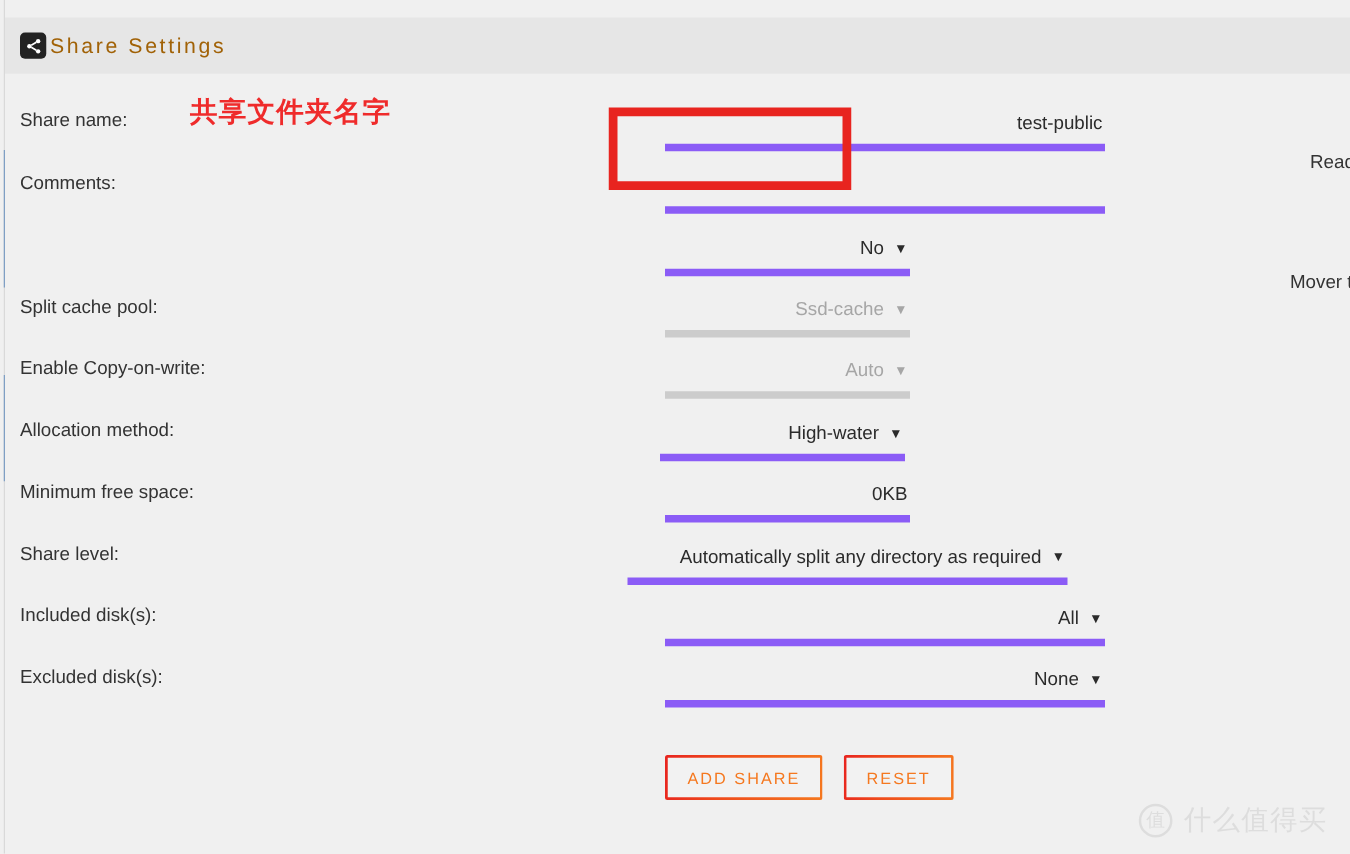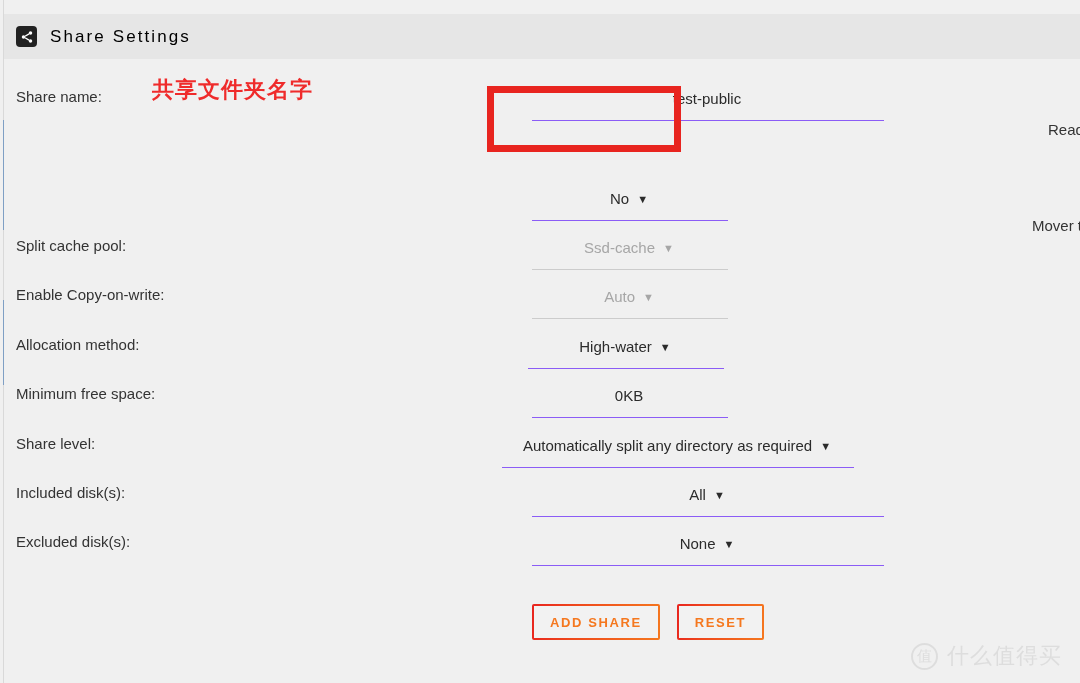--- a/index.html
+++ b/index.html
@@ -45,24 +45,24 @@
     width: 21px; height: 21px;
     border-radius: 4px;
     background: #222222;
     display: inline-flex;
     align-items: center;
     justify-content: center;
     flex: 0 0 auto;
   }
   .share-icon svg { display: block; }
   .titlebar-title {
-    margin-left: 13px;
+    margin-left: 3px;
     font-size: 17px;
     letter-spacing: 2.1px;
-    color: #000000;
+    color: #a16207;
     font-weight: 400;
     white-space: nowrap;
   }
 
   
   .form {
     position: absolute;
     left: 4px; right: 0;
     top: 59px; bottom: 0;
   }
@@ -92,24 +92,24 @@
     white-space: nowrap;
     letter-spacing: 1px;
     font-family: "DejaVu Sans", "Liberation Sans", sans-serif;
   }
 
   
   .field {
     position: absolute;
     top: 0;
     height: 34px;
-    border-bottom: 1px solid #8b5cf6;
+    border-bottom: 6px solid #8b5cf6;
     display: flex;
     align-items: flex-start;
-    justify-content: center;
+    justify-content: flex-end;
     padding: 0 2px 14px 0;
   }
   .field .value {
     font-size: 15px;
     color: #2b2b2b;
     line-height: 24px;
     white-space: nowrap;
   }
   .field .caret {
     font-size: 11px;
@@ -150,21 +150,21 @@
     display: flex;
     gap: 17px;
   }
   .btn {
     height: 36px;
     padding: 16px 16px;
     display: inline-flex;
     align-items: center;
     justify-content: center;
     font-size: 13px;
-    font-weight: 700;
+    font-weight: 400;
     letter-spacing: 1.6px;
     color: #f5781f;
     background: #f2f2f2;
     border: 2px solid transparent;
     border-radius: 2px;
     background-image:
       linear-gradient(#f2f2f2, #f2f2f2),
       linear-gradient(100deg, #e8241f 0%, #ef4a1c 35%, #f5781f 100%);
     background-origin: border-box;
     background-clip: padding-box, border-box;
@@ -223,20 +223,26 @@
 <div class="form">
 
   <div class="row" style="top:28px">
     <span class="label">Share name:</span>
     <span class="annot-cn">共享文件夹名字</span>
     <div class="field" style="left:528px; width:352px">
       <span class="value">test-public</span>
     </div>
   </div>
 
+  <div class="row" style="top:78px">
+    <span class="label">Comments:</span>
+    <div class="field" style="left:528px; width:352px">
+      <span class="value"></span>
+    </div>
+  </div>
 
   <div class="row" style="top:128px">
     <div class="field" style="left:528px; width:196px">
       <span class="value">No</span>
       <span class="caret">▼</span>
     </div>
   </div>
 
   <div class="row" style="top:177px">
     <span class="label">Split cache pool:</span>

